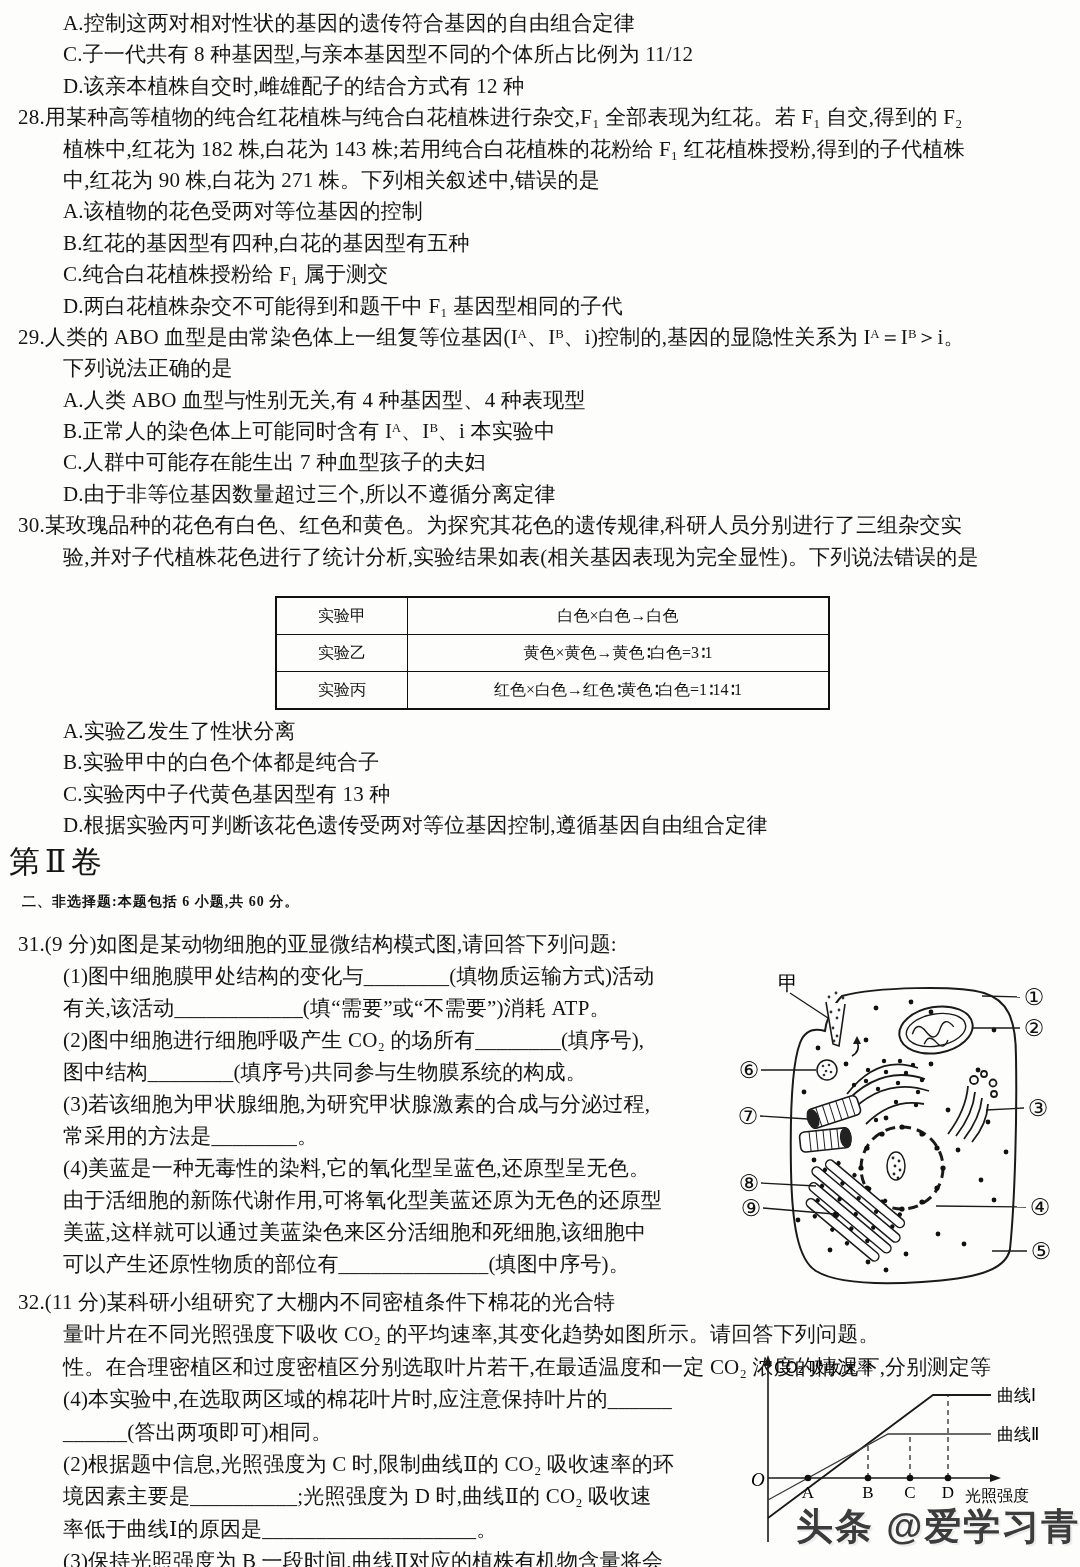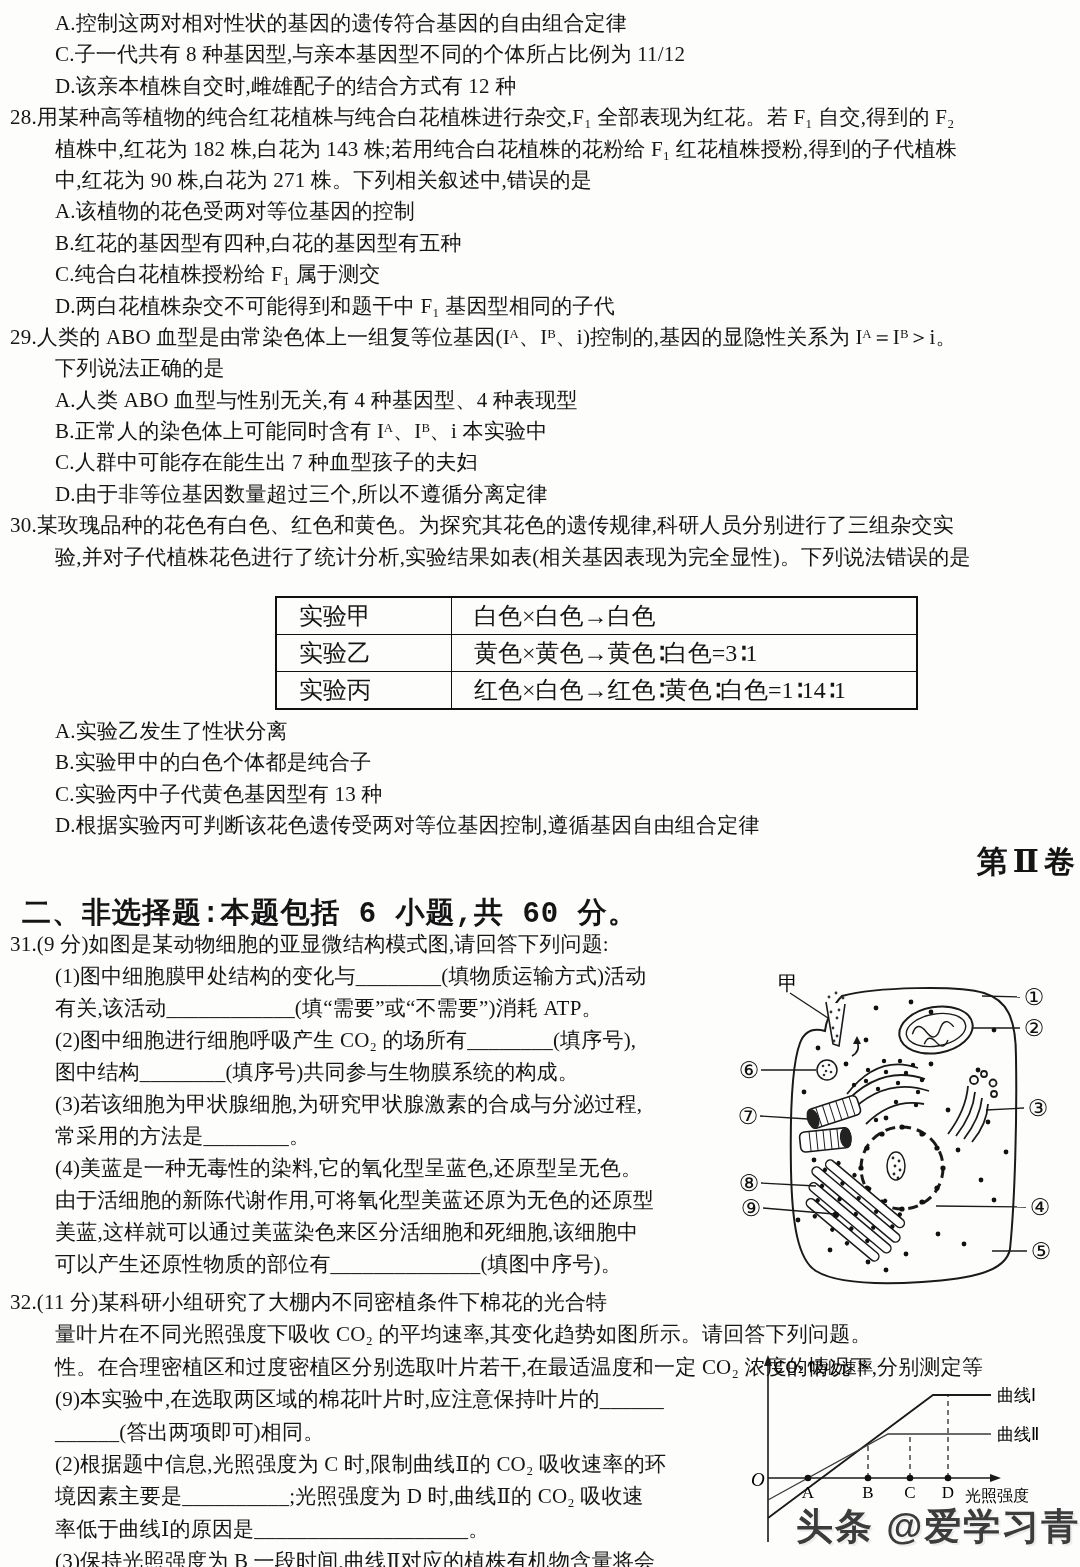--- a/index.html
+++ b/index.html
@@ -1,32 +1,32 @@
 <!DOCTYPE html>
 <html><head>
 <meta charset="utf-8">
 <style>
   html,body{margin:0;padding:0}
   body{width:1080px;height:1567px;position:relative;background:#fdfdfc;color:#151515;
        font-family:"Liberation Serif","DejaVu Serif",serif;overflow:hidden}
-  .blk{position:absolute;left:0;right:0}
+  .blk{position:absolute;left:8px;right:0}
   .tl{height:31.4px;line-height:31.4px;font-size:21px;white-space:nowrap;letter-spacing:.2px}
   .i0{padding-left:10px}
   .i1{padding-left:55px}
   #blk-top{top:8px}
   #blk-q30opts{top:716px}
   #blk-q31{top:928px}
   #blk-q31 .tl{height:32px;line-height:32px}
   #blk-q32{top:1286px}
   #blk-q32 .tl{height:32.4px;line-height:32.4px}
-  .hdr{position:absolute;top:841px;left:9px;right:0;text-align:right;font-size:31px;font-weight:bold;letter-spacing:5px}
-  .sec{position:absolute;top:893px;left:22px;font-size:29px;font-weight:bold;letter-spacing:1px;
-       font-family:Liberation Mono, monospace}
+  .hdr{position:absolute;top:841px;left:9px;right:0;text-align:left;font-size:31px;font-weight:normal;letter-spacing:5px}
+  .sec{position:absolute;top:893px;left:22px;font-size:14px;font-weight:bold;letter-spacing:1px;
+       font-family:Liberation Serif, serif}
   #q30-table{position:absolute;top:596px;left:275px;border-collapse:collapse;border:2.5px solid #111}
-  #q30-table td{border:1.5px solid #111;height:36px;font-size:24px;text-align:left;padding:0 22px}
+  #q30-table td{border:1.5px solid #111;height:36px;font-size:16px;text-align:center;padding:0 0}
   #q30-table td.c1{width:130px}
   #q30-table td.c2{width:420px}
   .fig{position:absolute}
   #cell-fig{left:726px;top:952px}
   #graph-fig{left:745px;top:1352px}
   .wm{position:absolute;left:796px;top:1502px;font-size:37px;font-weight:bold;white-space:nowrap;
       font-family:"Liberation Sans","DejaVu Sans",sans-serif;color:#3c3c3c;
       text-shadow:2px 2px 0 #ececec;letter-spacing:2px}
   svg text{font-family:"Liberation Serif","DejaVu Serif",serif}
   svg text.cn{font-family:"DejaVu Sans","Liberation Sans",sans-serif}
@@ -95,21 +95,21 @@
     <div class="tl i1">(4)美蓝是一种无毒性的染料,它的氧化型呈蓝色,还原型呈无色。</div>
     <div class="tl i1">由于活细胞的新陈代谢作用,可将氧化型美蓝还原为无色的还原型</div>
     <div class="tl i1">美蓝,这样就可以通过美蓝染色来区分活细胞和死细胞,该细胞中</div>
     <div class="tl i1">可以产生还原性物质的部位有______________(填图中序号)。</div>
   </div>
 
   <div class="blk" id="blk-q32">
     <div class="tl i0">32.(11 分)某科研小组研究了大棚内不同密植条件下棉花的光合特</div>
     <div class="tl i1">量叶片在不同光照强度下吸收 CO₂ 的平均速率,其变化趋势如图所示。请回答下列问题。</div>
     <div class="tl i1">性。在合理密植区和过度密植区分别选取叶片若干,在最适温度和一定 CO₂ 浓度的情况下,分别测定等</div>
-    <div class="tl i1">(9)本实验中,在选取两区域的棉花叶片时,应注意保持叶片的______</div>
+    <div class="tl i1">(4)本实验中,在选取两区域的棉花叶片时,应注意保持叶片的______</div>
     <div class="tl i1">______(答出两项即可)相同。</div>
     <div class="tl i1">(2)根据题中信息,光照强度为 C 时,限制曲线Ⅱ的 CO₂ 吸收速率的环</div>
     <div class="tl i1">境因素主要是__________;光照强度为 D 时,曲线Ⅱ的 CO₂ 吸收速</div>
     <div class="tl i1">率低于曲线Ⅰ的原因是____________________。</div>
     <div class="tl i1">(3)保持光照强度为 B 一段时间,曲线Ⅱ对应的植株有机物含量将会</div>
   </div>
 
   <svg id="cell-fig" class="fig" width="352" height="338" viewBox="0 0 352 338">
 
     <path d="M116,44 C150,35 232,33 258,41 C281,48 290,66 290,105 C291,165 289,248 284,297

